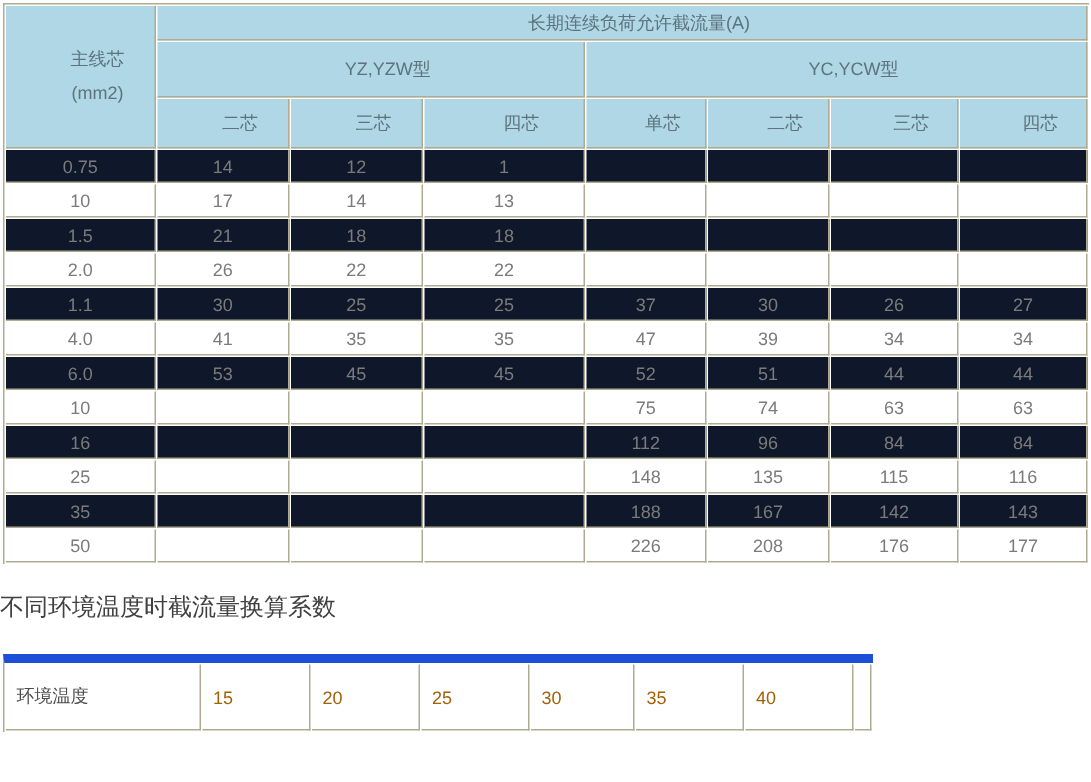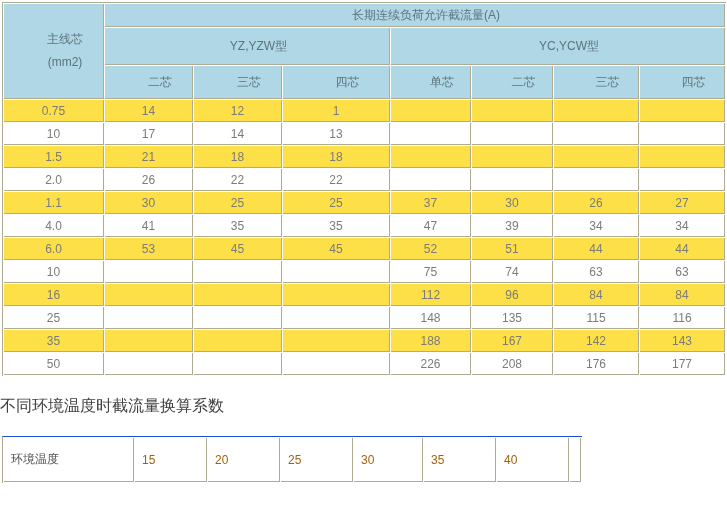--- a/index.html
+++ b/index.html
@@ -45,37 +45,37 @@
     background: #afd7e5;
     color: #5d737d;
     padding-left: 24px;
   }
   #main-table tr.hr1 { height: 23px; }
   #main-table tr.hr2 { height: 37px; }
   #main-table tr.hr3 { height: 33px; }
   #main-table tbody tr { height: 22px; }
   #main-table tbody tr.alt td { background: #e9e9e5; }
   #main-table tbody tr td { background: #ffffff; }
-  #main-table tbody tr.alt td { background: #fde047; }
+  #main-table tbody tr.alt td { background: #0f172a; }
   td.corner { line-height: 23px; }
 
   
   #note {
     margin: 22px 0 0 0;
     font-size: 16px;
     color: #404040;
     height: 15px;
     line-height: 15px;
   }
 
   
   #coeff-table {
     margin: 23px 0 0 2px;
     width: 577px;
-    border-top: 1px solid #1d4ed8;
+    border-top: 6px solid #1d4ed8;
     border-left: 1px solid #aeab90;
   }
   #coeff-table tr { height: 44px; }
   #coeff-table td {
     background: #ffffff;
     text-align: left;
     vertical-align: middle;
     padding-left: 7px;
     color: #a16207;
   }

